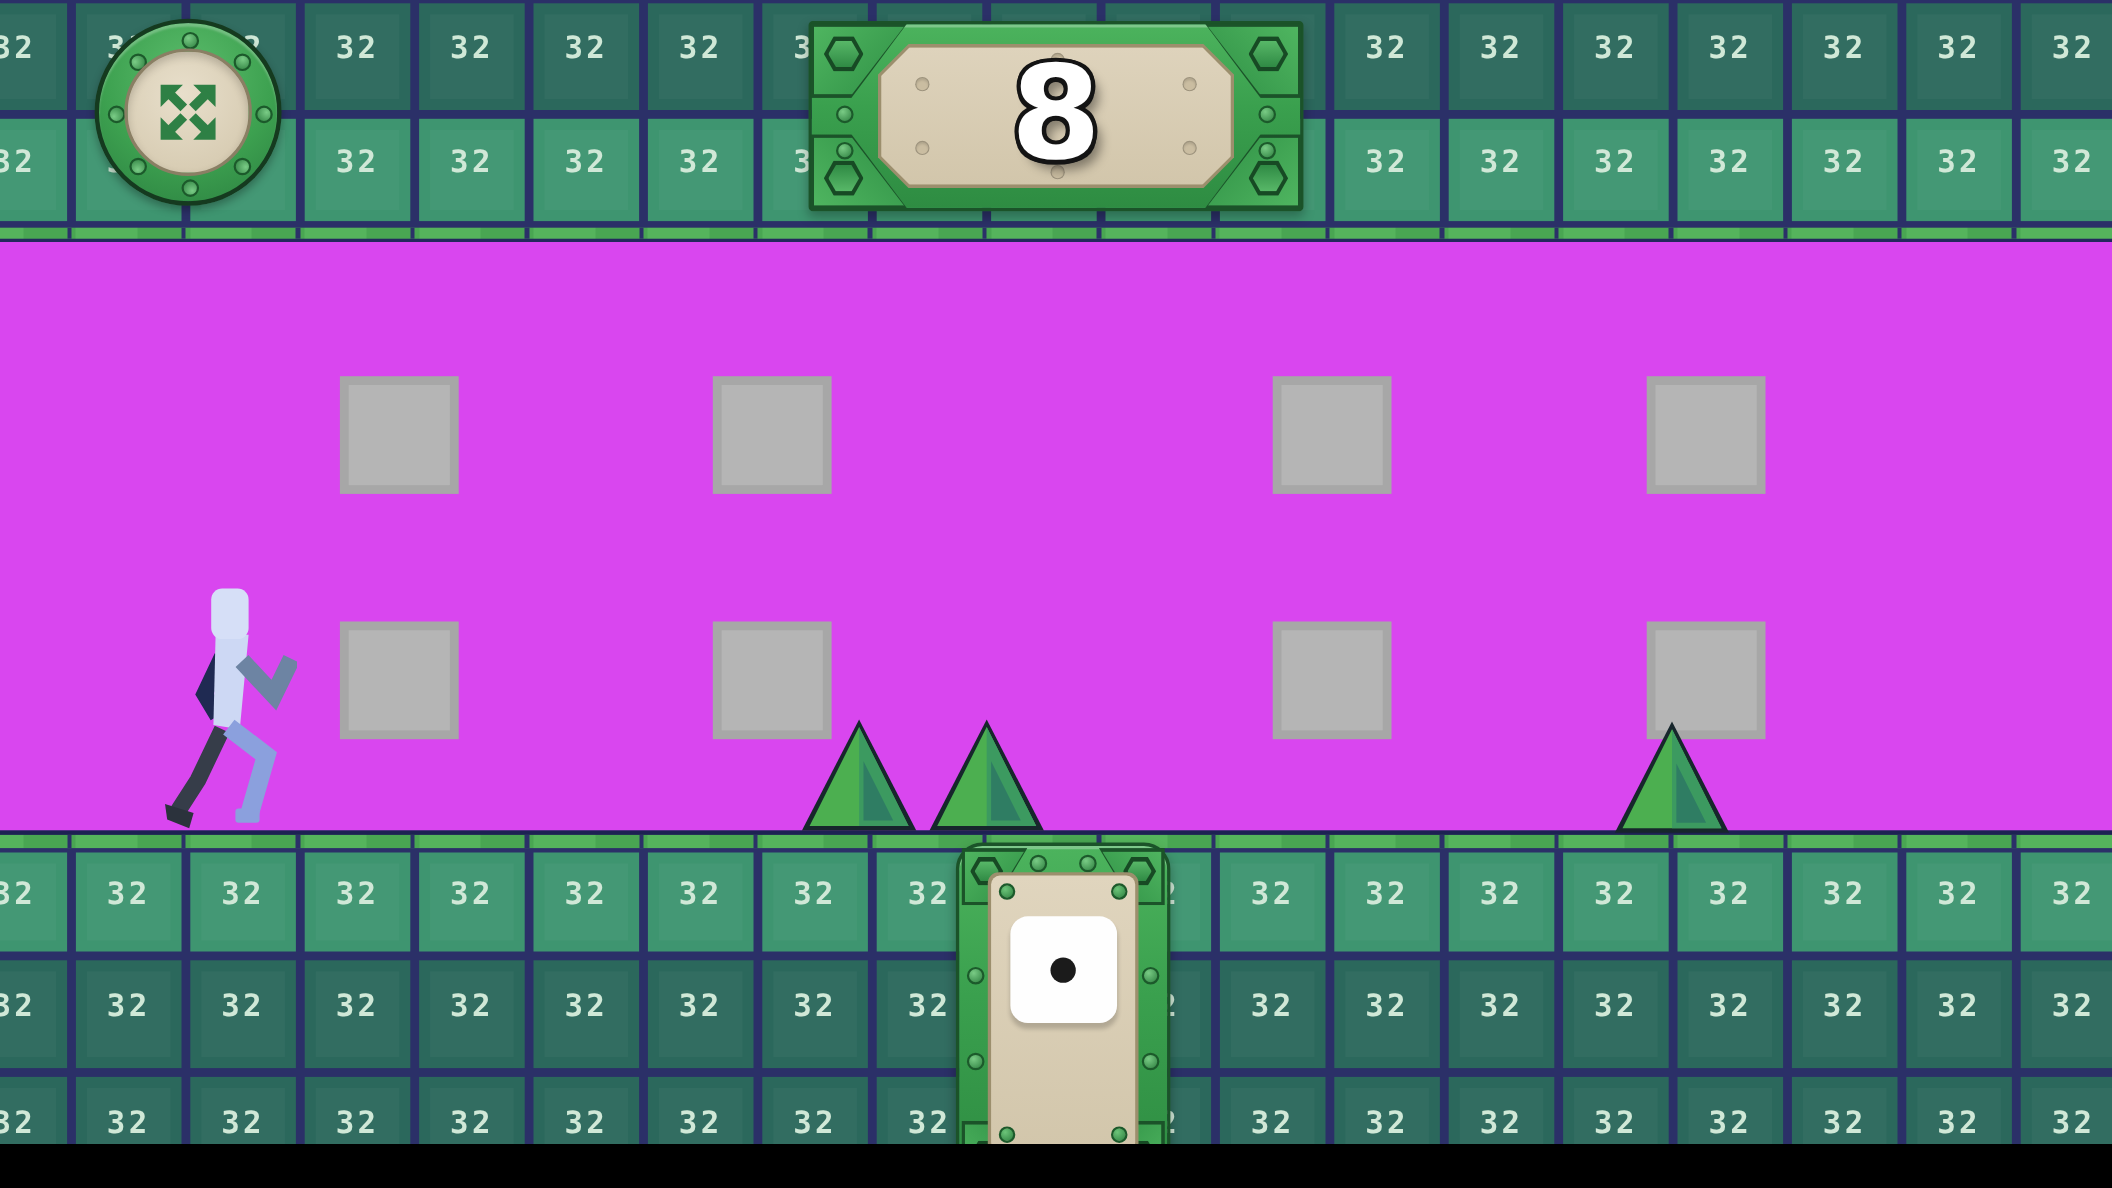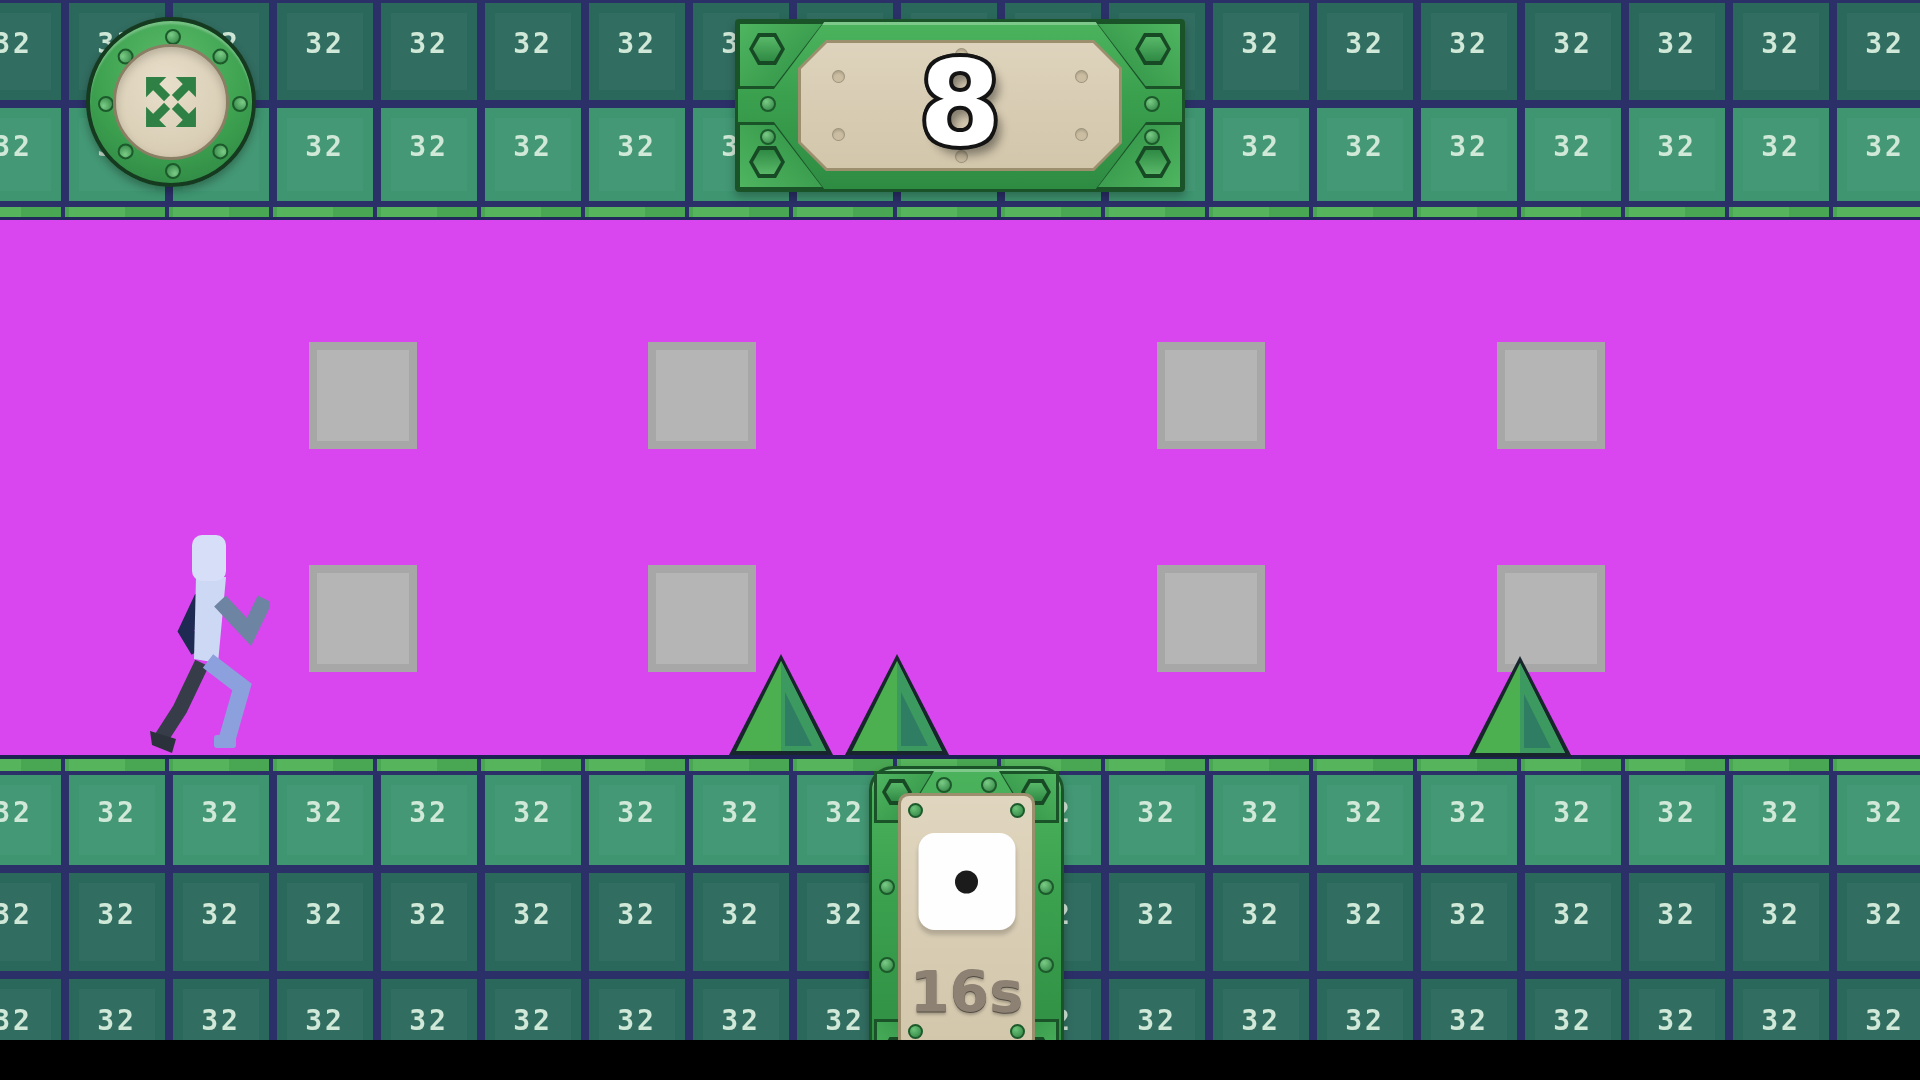--- a/index.html
+++ b/index.html
@@ -638,17 +638,16 @@
       <div class="dice-face-outer">
         <div class="dice-face-inner"></div>
         <span class="green-dot" style="left:10px;top:10px"></span>
         <span class="green-dot" style="right:10px;top:10px"></span>
         <span class="green-dot" style="left:10px;bottom:10px"></span>
         <span class="green-dot" style="right:10px;bottom:10px"></span>
       </div>
       <div id="die">
           <span class="pip" style="left: 50%; top: 50%;"></span>
         </div>
-      <div id="dice-timer">16s</div>
     </div>
   </div>
 
 </div>
 
 </body></html>

